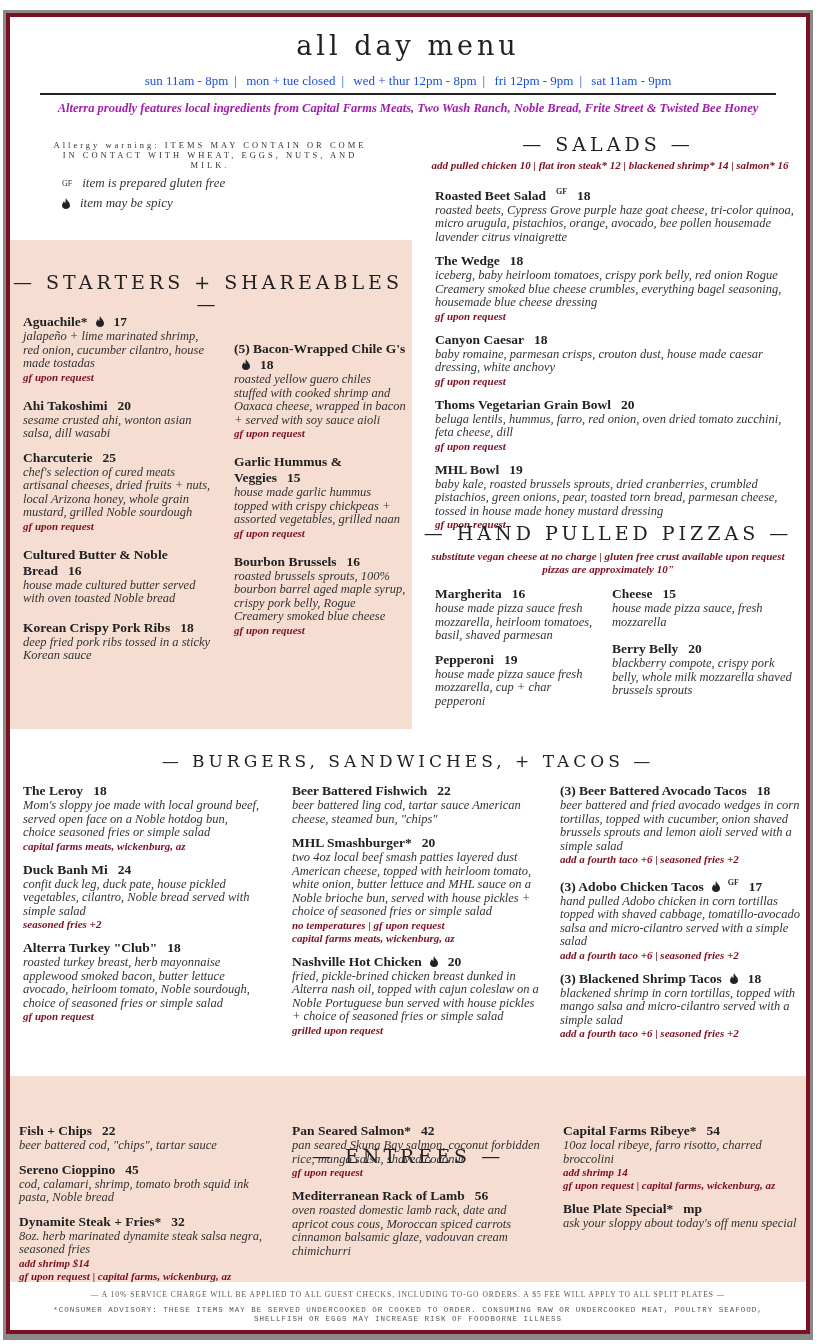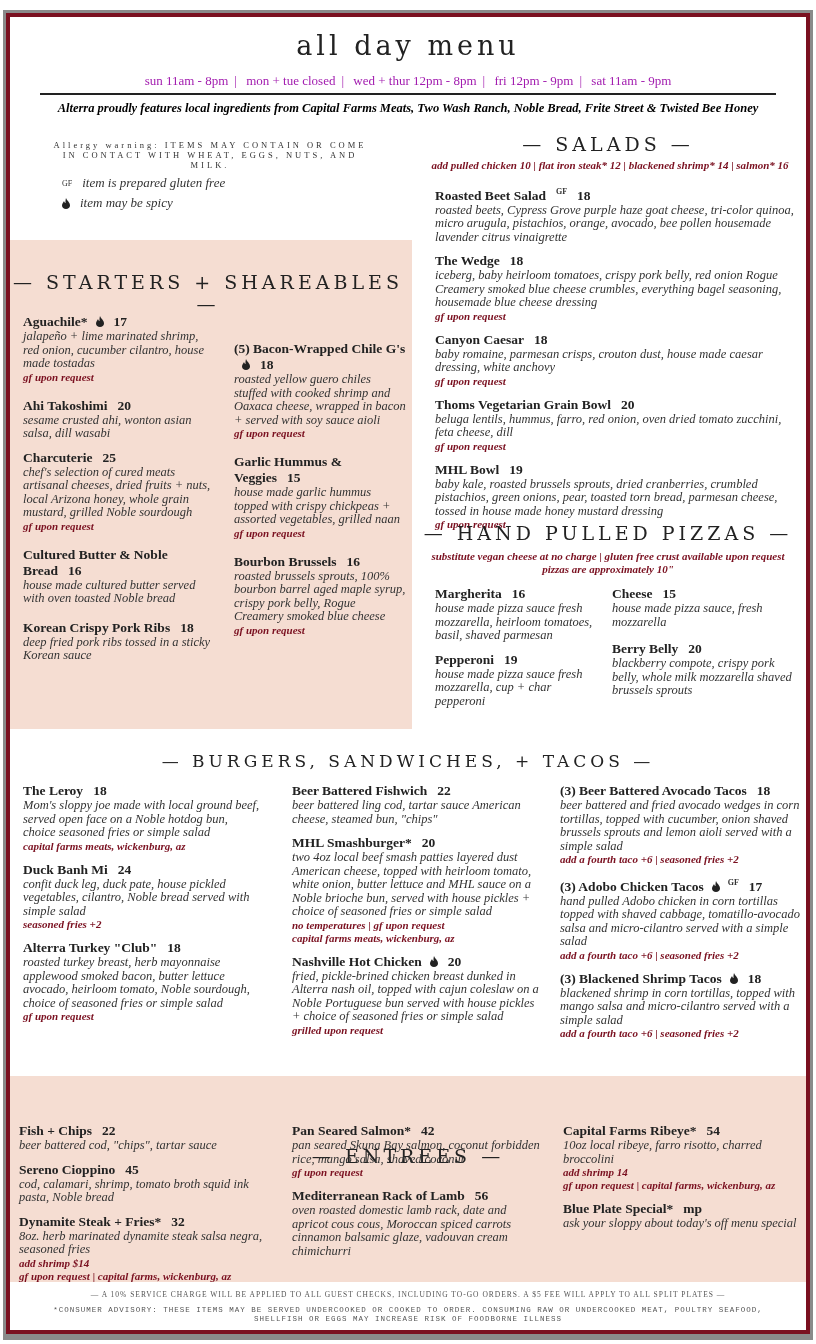--- a/index.html
+++ b/index.html
@@ -4,23 +4,23 @@
 <style>
   * { box-sizing: border-box; margin: 0; padding: 0; }
   html, body { width: 816px; height: 1344px; background: #ffffff; overflow: hidden; }
   body { font-family: "DejaVu Serif", "Liberation Serif", serif; color: #222; position: relative; }
 
   .frame-outer { position: absolute; left: 3px; top: 10px; width: 810px; height: 1330px; background: #8a8a8a; }
   .frame-red { position: absolute; left: 6px; top: 13px; width: 804px; height: 1321px; background: #7a1020; }
   .frame-inner { position: absolute; left: 10px; top: 17px; width: 796px; height: 1313px; background: #ffffff; overflow: hidden; }
 
   .title { position: absolute; top: 13px; left: 0; width: 796px; text-align: center; font-family: "DejaVu Serif", serif; font-size: 27px; letter-spacing: 4px; color: #222; }
-  .hours { position: absolute; top: 56px; left: 30px; width: 736px; text-align: center; font-size: 13px; font-family: "Liberation Serif", serif; color: #a21caf; padding-bottom: 4px; border-bottom: 2px solid #222; }
+  .hours { position: absolute; top: 56px; left: 30px; width: 736px; text-align: center; font-size: 13px; font-family: "Liberation Serif", serif; color: #1d4ed8; padding-bottom: 4px; border-bottom: 2px solid #222; }
   .hours span.sep { display: inline-block; margin: 0 6px; }
-  .featured { position: absolute; top: 84px; left: 0; width: 796px; text-align: center; font-family: "Liberation Serif", serif; font-style: italic; font-weight: bold; font-size: 12.5px; color: #000000; }
+  .featured { position: absolute; top: 84px; left: 0; width: 796px; text-align: center; font-family: "Liberation Serif", serif; font-style: italic; font-weight: bold; font-size: 12.5px; color: #a21caf; }
 
   .allergy { position: absolute; top: 123px; left: 40px; width: 320px; text-align: center; font-family: "Liberation Serif", serif; font-size: 8.5px; letter-spacing: 3px; color: #333; line-height: 10px; }
   .legend-row { position: absolute; left: 52px; font-family: "Liberation Serif", serif; font-style: italic; font-size: 13px; color: #333; display: flex; align-items: center; gap: 10px; }
   .gf { font-size: 8px; font-style: normal; font-family: "Liberation Serif", serif; color: #333; vertical-align: super; }
   .flame { display: inline-block; width: 8px; height: 11px; vertical-align: -1px; }
 
   .band { position: absolute; background: #f5ddd2; }
 
   .section-title { position: absolute; text-align: center; font-family: "DejaVu Serif", serif; color: #222; font-weight: normal; }
   .sub-note { position: absolute; text-align: center; font-family: "Liberation Serif", serif; font-style: italic; font-weight: bold; color: #7a1020; font-size: 11px; line-height: 13px; }

